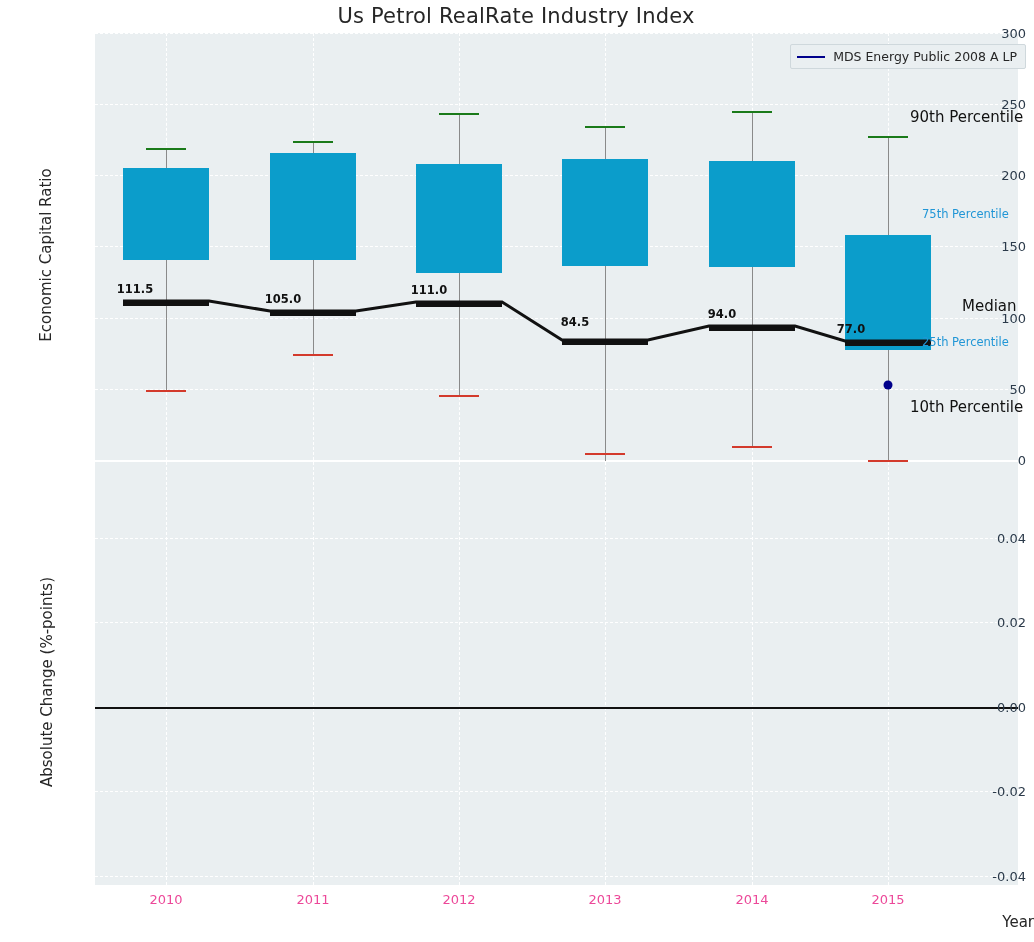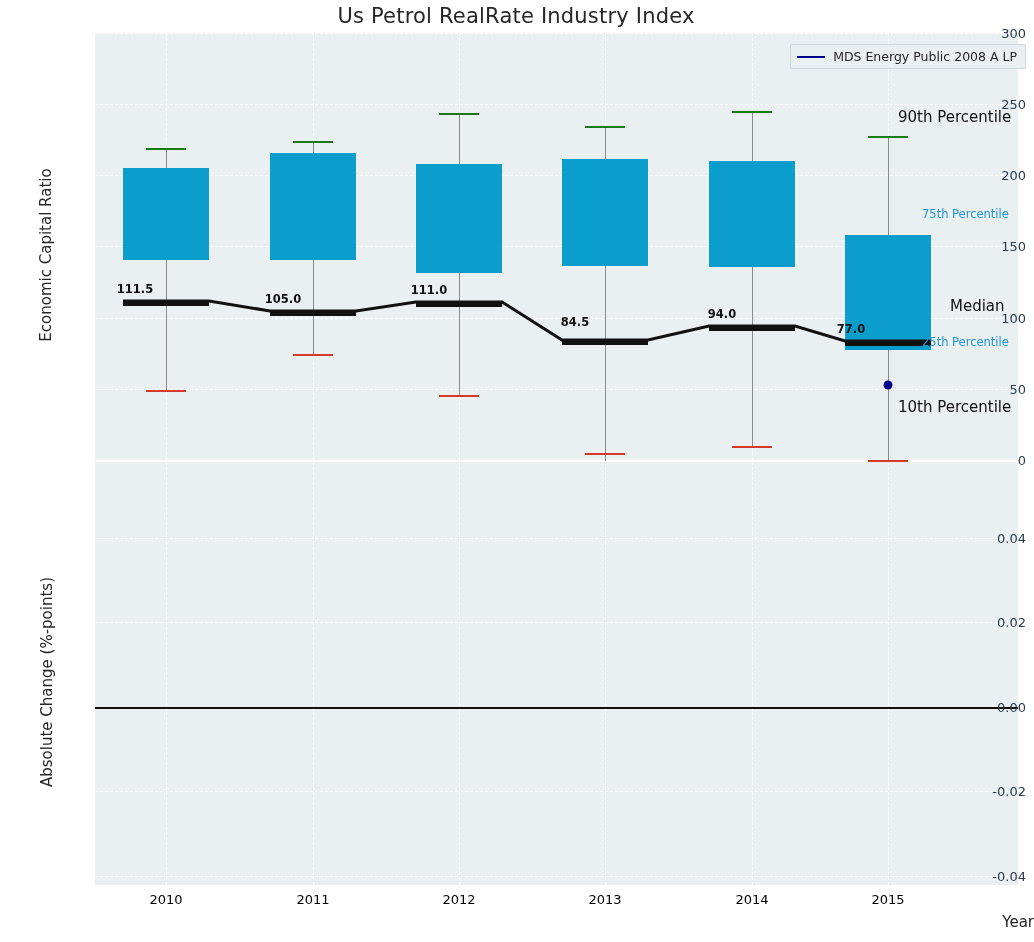--- a/index.html
+++ b/index.html
@@ -75,21 +75,21 @@
     color: #2b3a4a;
     text-align: right;
     width: 86px;
     padding-right: 8px;
     box-sizing: border-box;
   }
   .xtick {
     position: absolute;
     transform: translateX(-50%);
     font-size: 13px;
-    color: #000000;
+    color: #ec4899;
     text-align: center;
   }
 
   
   .axis-title {
     position: absolute;
     font-size: 15px;
     color: #262626;
   }
   #ylabel-top {
@@ -183,20 +183,21 @@
     background: #00008b;
     transform: translate(-50%, -50%);
   }
 
   
   .annot {
     position: absolute;
     font-size: 15px;
     color: #111111;
     white-space: nowrap;
+    margin-left: 12px;
   }
   .annot-small {
     position: absolute;
     font-size: 11.5px;
     color: #2196d6;
     white-space: nowrap;
   }
 
   
   #zero-line {

